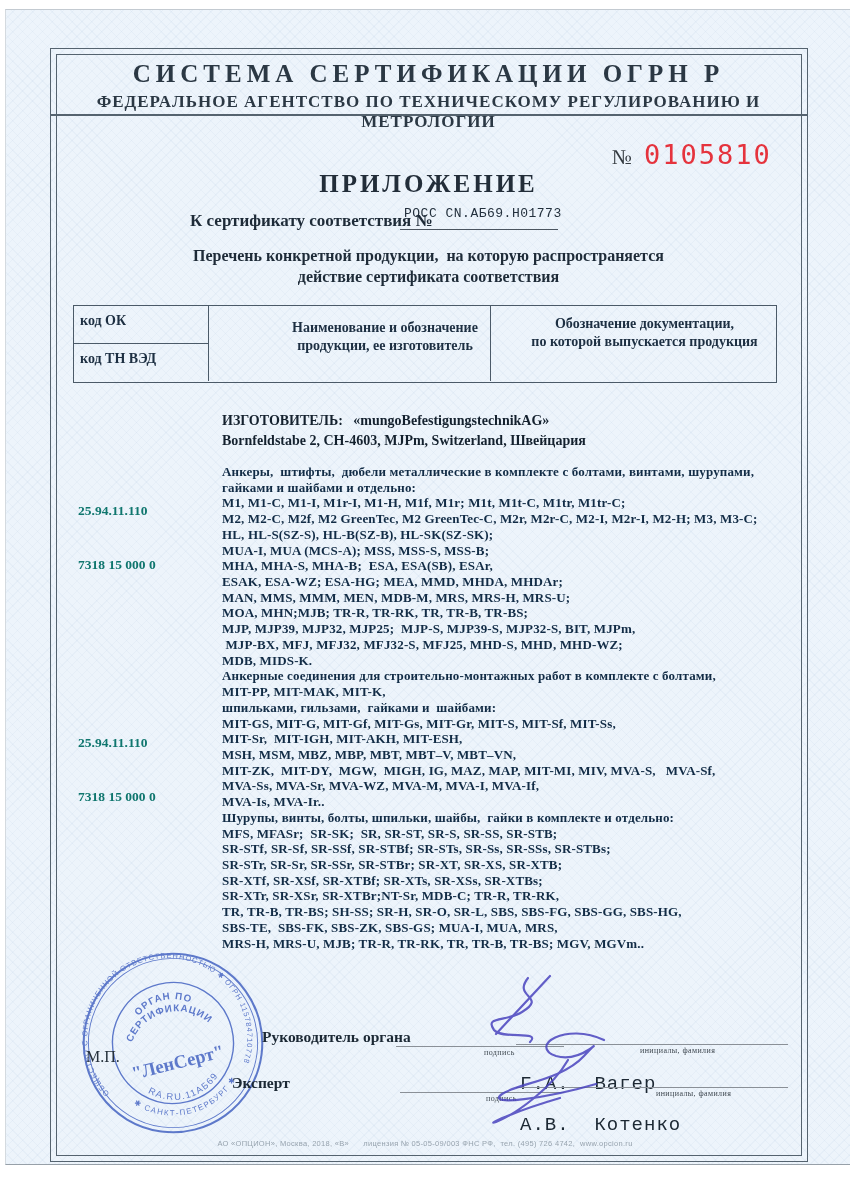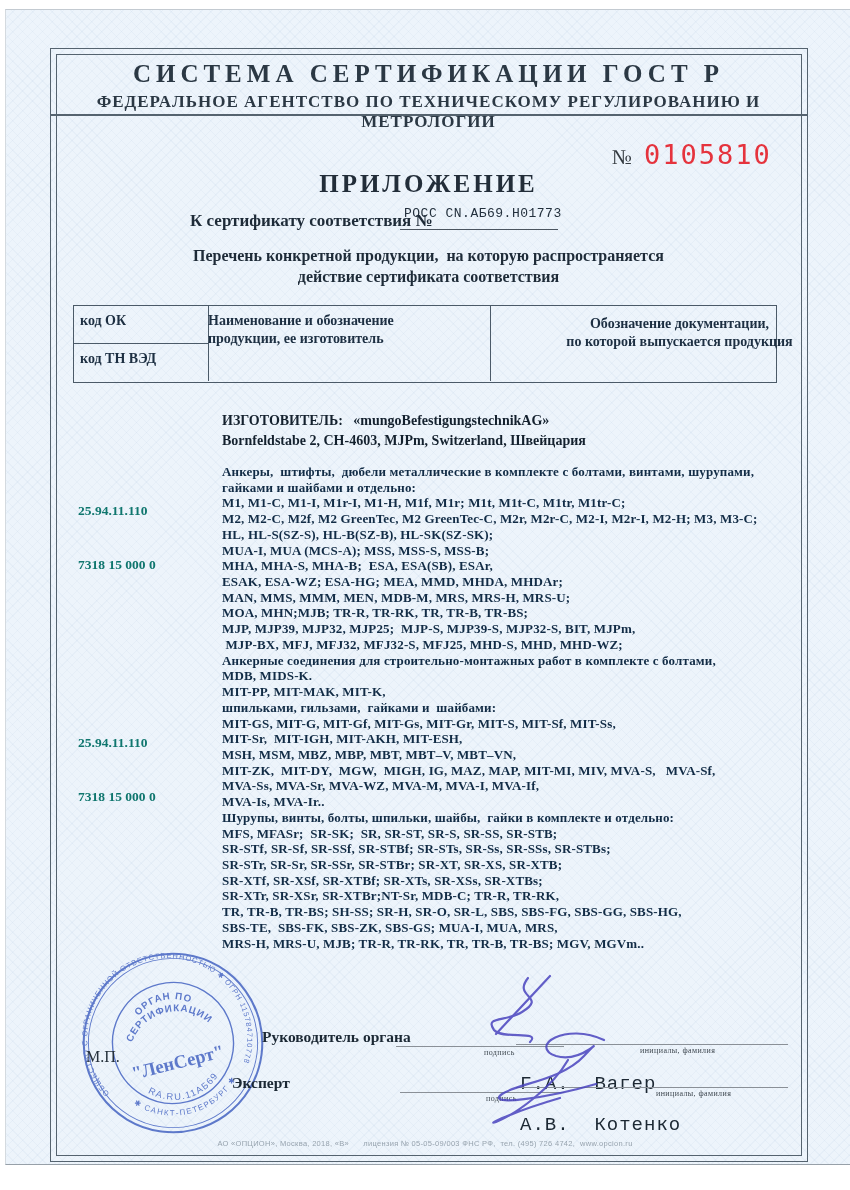--- a/index.html
+++ b/index.html
@@ -30,22 +30,22 @@
   .certref-line{left:400px;top:229px;width:158px;height:1px;background:#4b5560;}
   .purpose1{left:50px;top:247px;width:757px;text-align:center;font-size:16px;font-weight:bold;color:#1e2b38;white-space:pre;}
   .purpose2{left:50px;top:268px;width:757px;text-align:center;font-size:16px;font-weight:bold;color:#1e2b38;}
   .tbl{left:73px;top:305px;width:702px;height:76px;border:1.4px solid #4b5a68;}
   .tbl-v1{left:208px;top:305px;width:1.3px;height:76px;background:#4b5a68;}
   .tbl-v2{left:490px;top:305px;width:1.3px;height:76px;background:#4b5a68;}
   .tbl-h1{left:73px;top:343px;width:135px;height:1.2px;background:#4b5a68;}
   .cell{font-size:14px;font-weight:bold;color:#1d2f42;}
   .cell-ok{left:80px;top:313px;}
   .cell-tnved{left:80px;top:351px;}
-  .cell-c2{left:208px;top:312px;width:282px;line-height:18px;}
-  .cell-c3{left:490px;top:315px;width:309px;text-align:center;line-height:18px;padding-left:35px;}
+  .cell-c2{left:208px;top:319px;width:282px;text-align:center;line-height:18px;padding-left:36px;}
+  .cell-c3{left:490px;top:315px;width:309px;text-align:center;line-height:18px;}
   .manu{left:222px;top:413px;font-size:14px;font-weight:bold;color:#14212e;white-space:pre;}
   .manu-addr{left:222px;top:433px;font-size:14px;font-weight:bold;color:#14212e;}
   .codes{font-size:13.5px;font-weight:bold;color:#0f766e;line-height:18px;white-space:pre;}
   .codes1{left:78px;top:466px;}
   .codes2{left:78px;top:698px;}
   .prodlines{left:222px;top:464px;width:585px;font-size:13px;font-weight:bold;
         line-height:15.72px;letter-spacing:.15px;color:#122c46;}
   .prodlines div{white-space:pre;}
   .mp{left:86px;top:1048px;font-size:16px;color:#26313c;}
   .role{font-size:15.5px;font-weight:bold;color:#1b2834;}
@@ -62,21 +62,21 @@
 </style>
 </head>
 <body>
 
 <div id="page">
   <div class="paper"></div>
 
   <div class="frame" style="left:50px;top:48px;width:756px;height:1112px;"></div>
   <div class="frame inner" style="left:56px;top:54px;width:744px;height:1100px;"></div>
 
-  <div class="abs hdr1">СИСТЕМА СЕРТИФИКАЦИИ ГОСТ Р</div>
+  <div class="abs hdr1">СИСТЕМА СЕРТИФИКАЦИИ ОГРН Р</div>
   <div class="abs hdr2">ФЕДЕРАЛЬНОЕ АГЕНТСТВО ПО ТЕХНИЧЕСКОМУ РЕГУЛИРОВАНИЮ И МЕТРОЛОГИИ</div>
   <div class="abs hdr-divider"></div>
 
   <div class="abs numero">
     <span>№</span><span class="numero-value">0105810</span>
   </div>
 
   <div class="abs apx-title">ПРИЛОЖЕНИЕ</div>
 
   <div class="abs certref-label">К сертификату соответствия №</div>
@@ -119,22 +119,22 @@
       <div>M1, M1-C, M1-I, M1r-I, M1-H, M1f, M1r; M1t, M1t-C, M1tr, M1tr-C;</div>
       <div>M2, M2-C, M2f, M2 GreenTec, M2 GreenTec-C, M2r, M2r-C, M2-I, M2r-I, M2-H; M3, M3-C;</div>
       <div>HL, HL-S(SZ-S), HL-B(SZ-B), HL-SK(SZ-SK);</div>
       <div>MUA-I, MUA (MCS-A); MSS, MSS-S, MSS-B;</div>
       <div>MHA, MHA-S, MHA-B;  ESA, ESA(SB), ESAr,</div>
       <div>ESAK, ESA-WZ; ESA-HG; MEA, MMD, MHDA, MHDAr;</div>
       <div>MAN, MMS, MMM, MEN, MDB-M, MRS, MRS-H, MRS-U;</div>
       <div>MOA, MHN;MJB; TR-R, TR-RK, TR, TR-B, TR-BS;</div>
       <div>MJP, MJP39, MJP32, MJP25;  MJP-S, MJP39-S, MJP32-S, BIT, MJPm,</div>
       <div> MJP-BX, MFJ, MFJ32, MFJ32-S, MFJ25, MHD-S, MHD, MHD-WZ;</div>
+      <div>MDB, MIDS-K.</div>
       <div>Анкерные соединения для строительно-монтажных работ в комплекте с болтами,</div>
-      <div>MDB, MIDS-K.</div>
       <div>MIT-PP, MIT-MAK, MIT-K,</div>
       <div>шпильками, гильзами,  гайками и  шайбами:</div>
       <div>MIT-GS, MIT-G, MIT-Gf, MIT-Gs, MIT-Gr, MIT-S, MIT-Sf, MIT-Ss,</div>
       <div>MIT-Sr,  MIT-IGH, MIT-AKH, MIT-ESH,</div>
       <div>MSH, MSM, MBZ, MBP, MBT, MBT–V, MBT–VN,</div>
       <div>MIT-ZK,  MIT-DY,  MGW,  MIGH, IG, MAZ, MAP, MIT-MI, MIV, MVA-S,   MVA-Sf,</div>
       <div>MVA-Ss, MVA-Sr, MVA-WZ, MVA-M, MVA-I, MVA-If,</div>
       <div>MVA-Is, MVA-Ir..</div>
       <div>Шурупы, винты, болты, шпильки, шайбы,  гайки в комплекте и отдельно:</div>
       <div>MFS, MFASr;  SR-SK;  SR, SR-ST, SR-S, SR-SS, SR-STB;</div>

